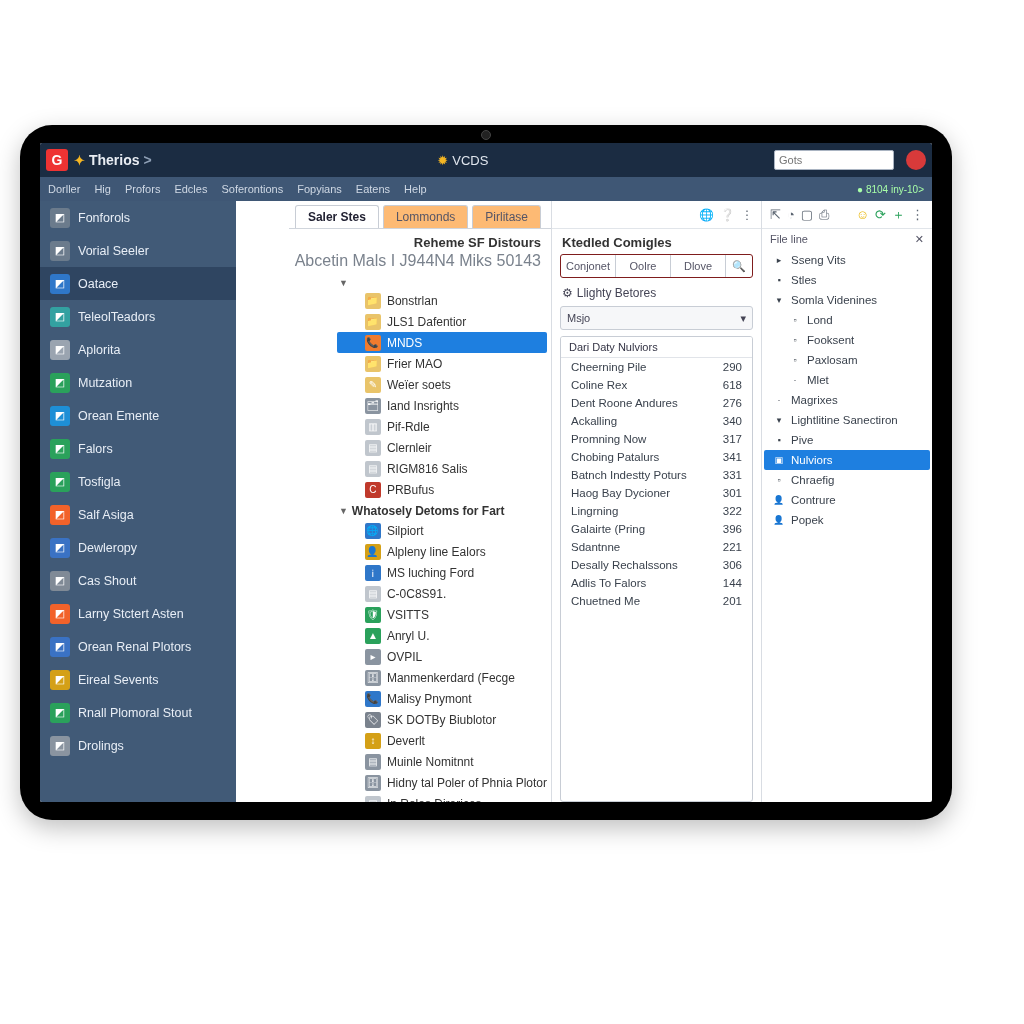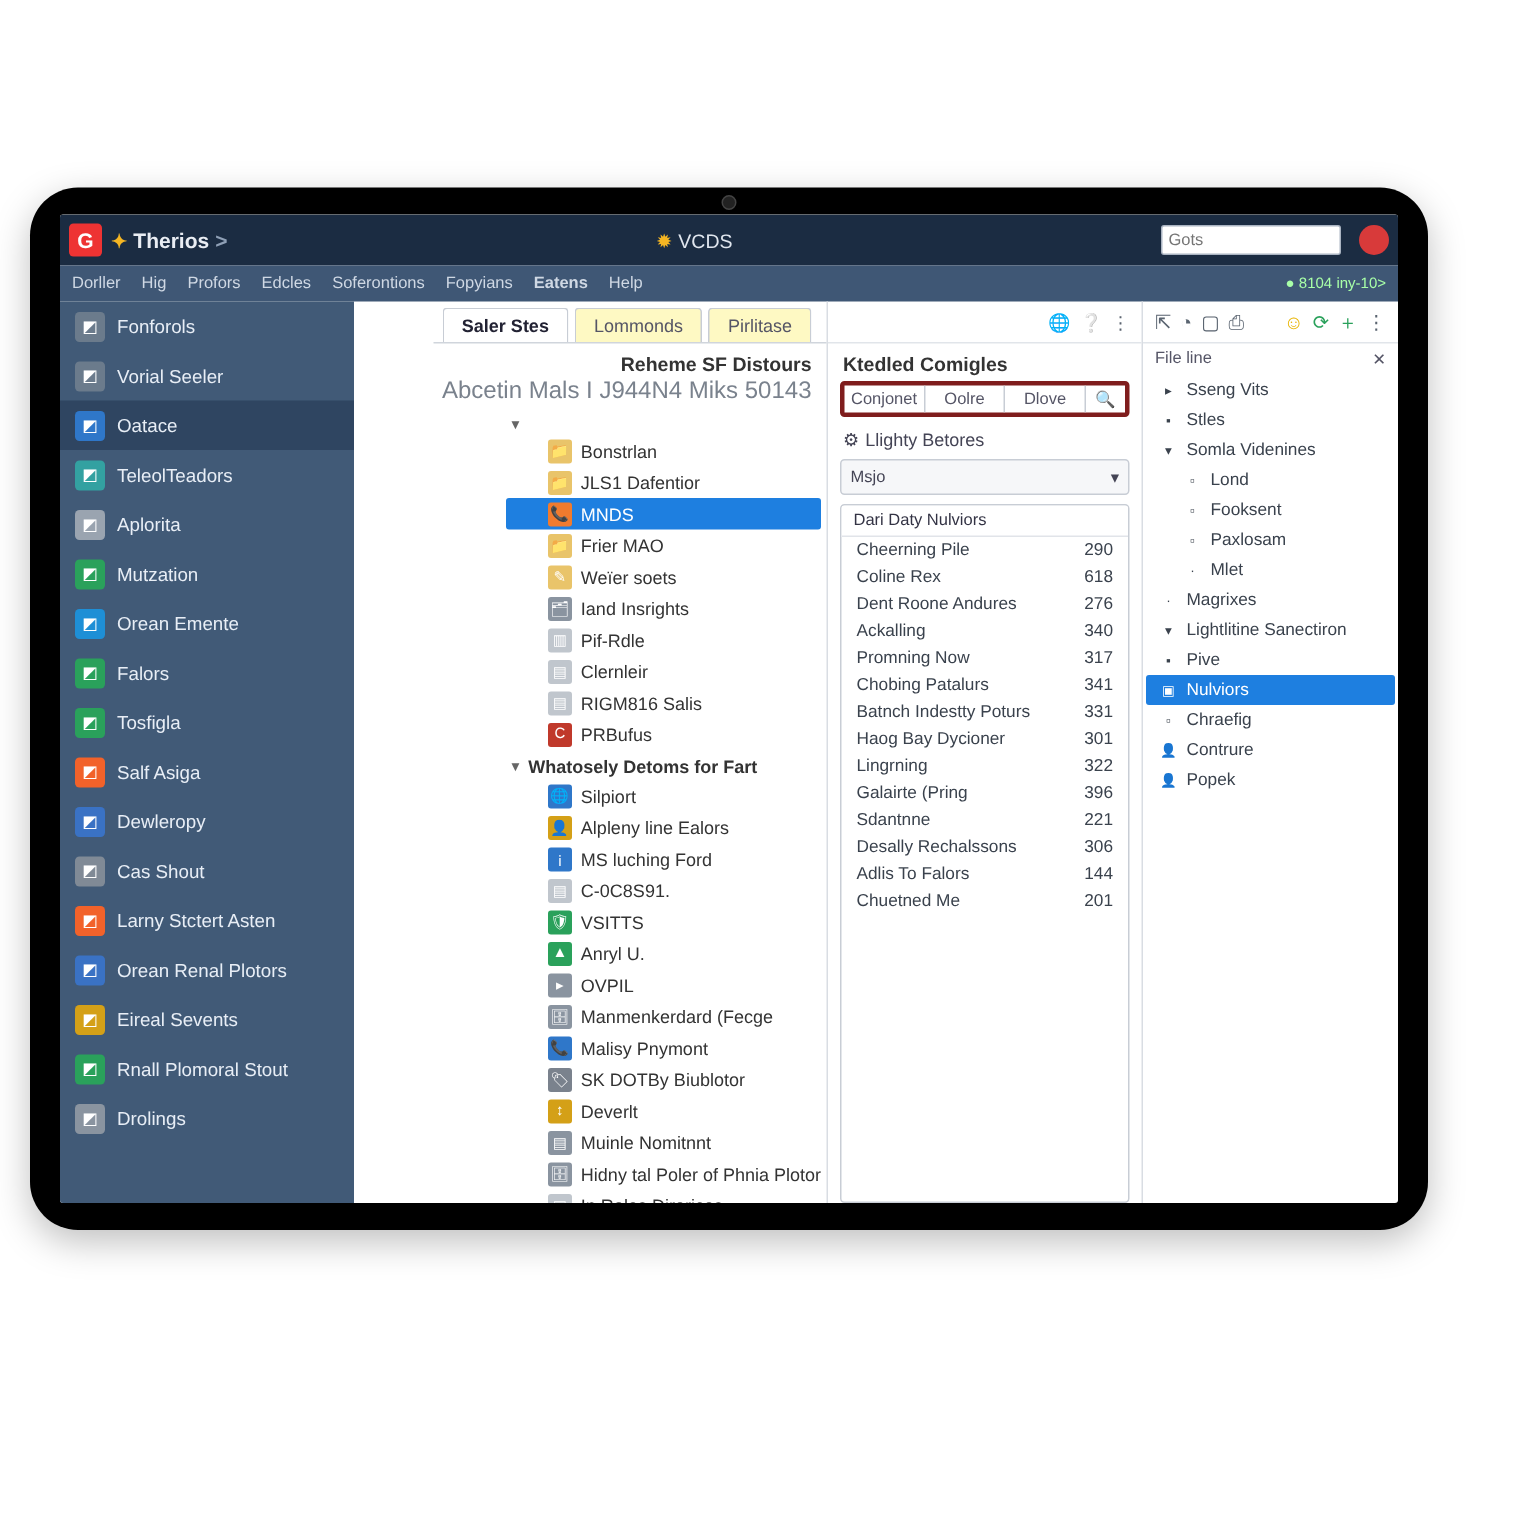--- a/index.html
+++ b/index.html
@@ -30,41 +30,41 @@
 .sidebar{ width:196px; background:#415a77; color:#e8eef6; display:flex; flex-direction:column;
           font-size:12.5px; overflow:hidden;}
 .side-item{ display:flex; align-items:center; gap:8px; height:33px; padding:0 10px; cursor:pointer;}
 .side-item.selected{ background:#2f4561;}
 .s-ico{ width:20px; height:20px; border-radius:3px; display:flex; align-items:center;
         justify-content:center; font-size:11px; color:#fff;}
 
 .center{ flex:1; display:flex; flex-direction:column; border-right:1px solid #d9dde3; min-width:0;align-items:flex-end;}
 .tabbar{ height:28px; border-bottom:1px solid #d0d5dc; display:flex; align-items:flex-end; gap:0;
          padding:0 6px;}
-.tab{ padding:4px 12px; border:1px solid #c8cdd5; border-bottom:none; background:#fef9c3;
+.tab{ padding:4px 12px; border:1px solid #c8cdd5; border-bottom:none; background:#fdba74;
       color:#556; border-radius:3px 3px 0 0; margin-right:4px; cursor:pointer;}
 .tab.active{ background:#fff; color:#223; font-weight:600;}
 .sec-head{ padding:6px 10px 2px; font-weight:700; color:#333; font-size:13px;}
 .addr{ padding:0 10px 4px; color:#7a828d; font-size:16px; }
 .tree{ flex:1; overflow:auto; padding:0 4px 6px 6px;}
 .tgroup{ margin-top:2px;}
 .tgroup-h{ display:flex; align-items:center; gap:4px; padding:2px 2px; color:#333; font-weight:600;
            font-size:12px; cursor:pointer;}
 .disc{ font-size:9px; color:#666;}
 .titm{ display:flex; align-items:center; gap:6px; padding:2px 0 2px 28px; height:21px; cursor:pointer;
        border-radius:2px;}
 .titm.sel{ background:#1e7fe0; color:#fff;}
 .t-ico{ width:16px; height:16px; border-radius:2px; display:flex; align-items:center;
         justify-content:center; font-size:10px;}
 
 .rctx{ width:210px; border-right:1px solid #d9dde3; display:flex; flex-direction:column; min-width:0;}
 .rctx .mini-toolbar{ height:28px; border-bottom:1px solid #e1e5ea; display:flex; align-items:center;
                      justify-content:flex-end; gap:6px; padding:0 8px; color:#5b6470;}
 .rctx h3{ padding:6px 10px 4px; font-size:13px; font-weight:700;}
-.seg{ display:flex; margin:0 8px 6px; border:3px solid #7f1d1d; border-radius:3px; overflow:hidden;
+.seg{ display:flex; margin:0 8px 6px; border:1px solid #7f1d1d; border-radius:3px; overflow:hidden;
       height:24px;}
 .seg span{ flex:1; display:flex; align-items:center; justify-content:center; font-size:11px;
            color:#556; border-right:1px solid #c8cdd5; cursor:pointer;}
 .seg span:last-child{ border-right:none;}
 .seg .srch{ flex:0 0 26px;}
 .sub-lbl{ padding:2px 10px; color:#445; font-size:12px; display:flex; align-items:center; gap:4px;}
 .selbox{ margin:4px 8px 6px; height:24px; border:1px solid #c8cdd5; border-radius:3px;
          display:flex; align-items:center; justify-content:space-between; padding:0 6px; color:#445;
          font-size:11px; background:#f6f7f9;}
 .panel{ margin:0 8px; border:1px solid #c8cdd5; border-radius:3px; flex:1; overflow:auto;}
@@ -108,21 +108,21 @@
       <div class="red-dot"></div>
     </div>
 
     <div class="menubar" id="menubar">
       <span style="cursor: pointer;">Dorller</span>
         <span style="cursor: pointer;">Hig</span>
         <span style="cursor: pointer;">Profors</span>
         <span style="cursor: pointer;">Edcles</span>
         <span style="cursor: pointer;">Soferontions</span>
         <span style="cursor: pointer;">Fopyians</span>
-        <span style="cursor: pointer; font-weight: bold;">Eatens</span>
+        <span style="cursor: pointer;">Eatens</span>
         <span style="cursor: pointer;">Help</span>
         <div class="spacer"></div>
       <span class="status-txt">● 8104 iny-10&gt;</span>
     </div>
 
     <div class="body-row">
 
       <div class="sidebar" id="sidebar">
           <div class="side-item">
             <span class="s-ico" style="background:#6b7b8c">◩</span>

